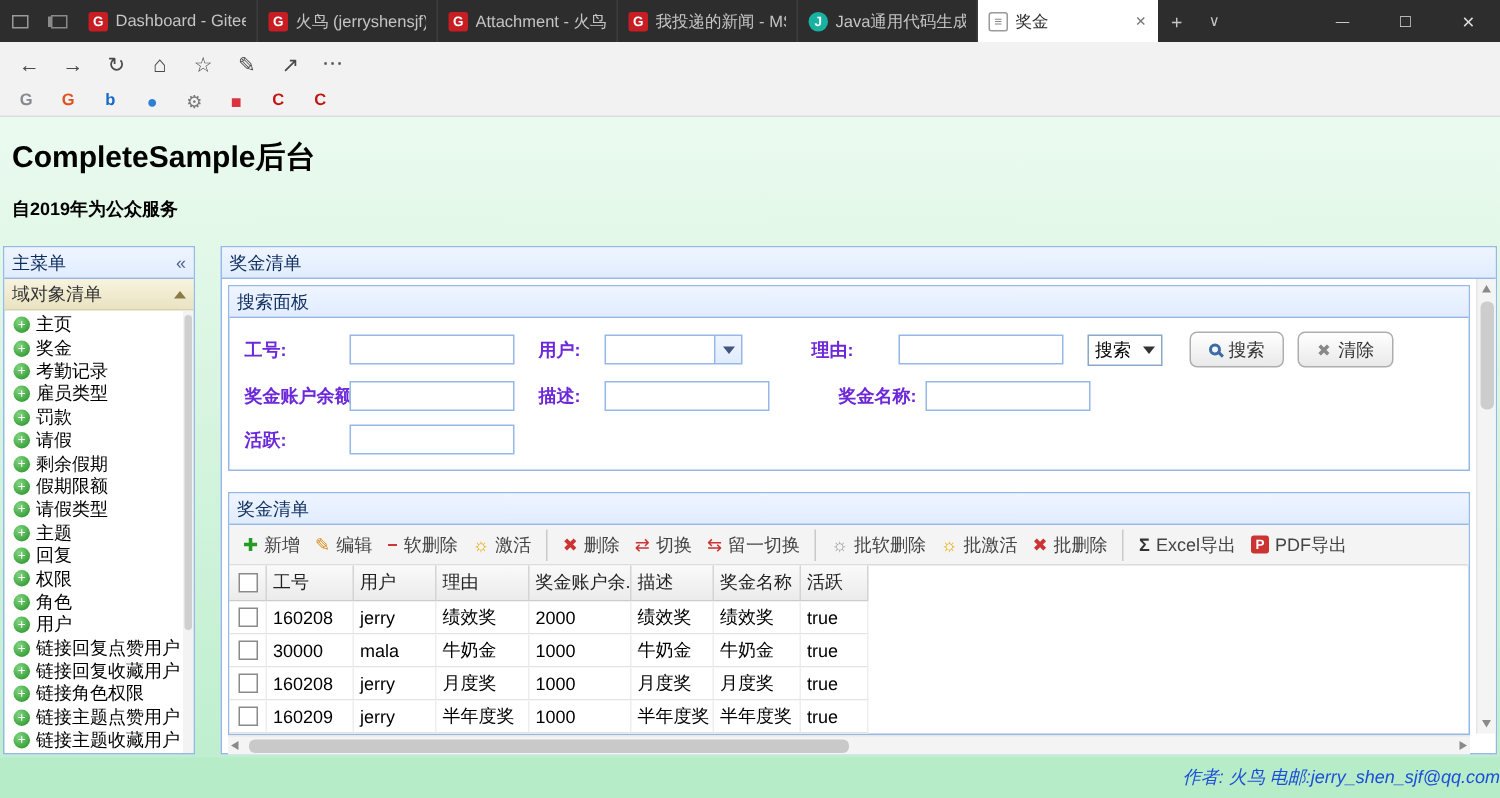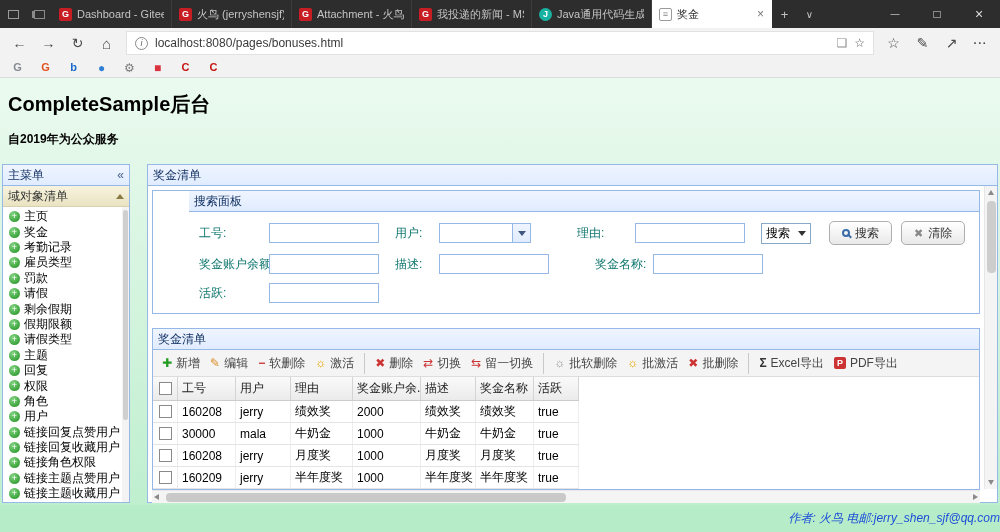--- a/index.html
+++ b/index.html
@@ -85,24 +85,24 @@
   .node-ico { width:11px; height:11px; min-width:11px; border-radius:50%; background:radial-gradient(circle at 35% 30%,#82d482,#1f8f1f); color:#fff; font-size:9px; display:flex; align-items:center; justify-content:center; }
   .node-ico::before { content:"+"; line-height:1; }
   .side-scroll { position:absolute; right:0; top:0; bottom:0; width:7px; background:#f3f3f3; }
   .side-thumb { position:absolute; right:1px; top:3px; width:5px; height:210px; background:#cfcfcf; border-radius:3px; }
 
   
   .main { flex:1; min-width:0; background:#fff; border:1px solid var(--panel-border,#95B8E7); display:flex; flex-direction:column; }
   .main-body { flex:1; min-height:0; position:relative; padding:4px 17px 0 4px; display:flex; flex-direction:column; background:#fff; }
 
   
-  .search-panel { border:1px solid var(--panel-border,#95B8E7); flex:none;padding-left:36px; }
+  .search-panel { border:1px solid var(--panel-border,#95B8E7); flex:none; }
   .search-body { padding:9px 10px 1px 10px; }
   .f-row { display:flex; align-items:center; margin-bottom:9px; }
-  .f-label { font-size:12px; color:#0f766e; white-space:nowrap; }
+  .f-label { font-size:12px; color:#6d28d9; white-space:nowrap;font-weight:bold; }
   .lw1 { width:70px; min-width:70px; }
   .lw2 { width:44px; min-width:44px; margin-left:16px; }
   .lw3 { width:58px; min-width:58px; margin-left:46px; }
   .tbx { width:110px; height:20px; border:1px solid var(--panel-border,#95B8E7); font-size:12px; padding:0 3px; outline:none; background:#fff; font-family:inherit; }
   .combo { display:flex; width:92px; height:20px; border:1px solid var(--panel-border,#95B8E7); background:#fff; }
   .combo-input { flex:1; min-width:0; border:none; outline:none; font-size:12px; padding:0 3px; font-family:inherit; }
   .combo-arrow { width:18px; background:linear-gradient(#EFF5FF,#E0ECFF); border-left:1px solid var(--panel-border,#95B8E7); display:flex; align-items:center; justify-content:center; }
   .tri-down { width:0; height:0; border-left:4px solid transparent; border-right:4px solid transparent; border-top:5px solid #40557f; }
   .tri-down.dark { border-top-color:#333; }
   .selectbox { width:50px; height:21px; margin-left:16px; border:1px solid #8aa8c8; background:#fff; display:flex; align-items:center; justify-content:space-between; padding:0 4px; font-size:12px; color:#000; }
@@ -223,26 +223,20 @@
       <div class="win-btn i-max"></div>
       <div class="win-btn i-close"></div>
     </div>
   </div>
 
   <div class="navbar">
     <div class="nav-ico i-back"></div>
     <div class="nav-ico i-fwd"></div>
     <div class="nav-ico i-refresh"></div>
     <div class="nav-ico i-home"></div>
-    <div class="addressbar">
-      <span class="info-badge"></span>
-      <span class="url">localhost:8080/pages/bonuses.html</span>
-      <span class="addr-ico i-read"></span>
-      <span class="addr-ico i-star"></span>
-    </div>
     <div class="nav-ico i-hub"></div>
     <div class="nav-ico i-pen"></div>
     <div class="nav-ico i-share"></div>
     <div class="nav-ico i-more"></div>
   </div>
 
   <div class="bookmarks">
 
       <span class="bm" data-icon="g-gray"></span>
 

